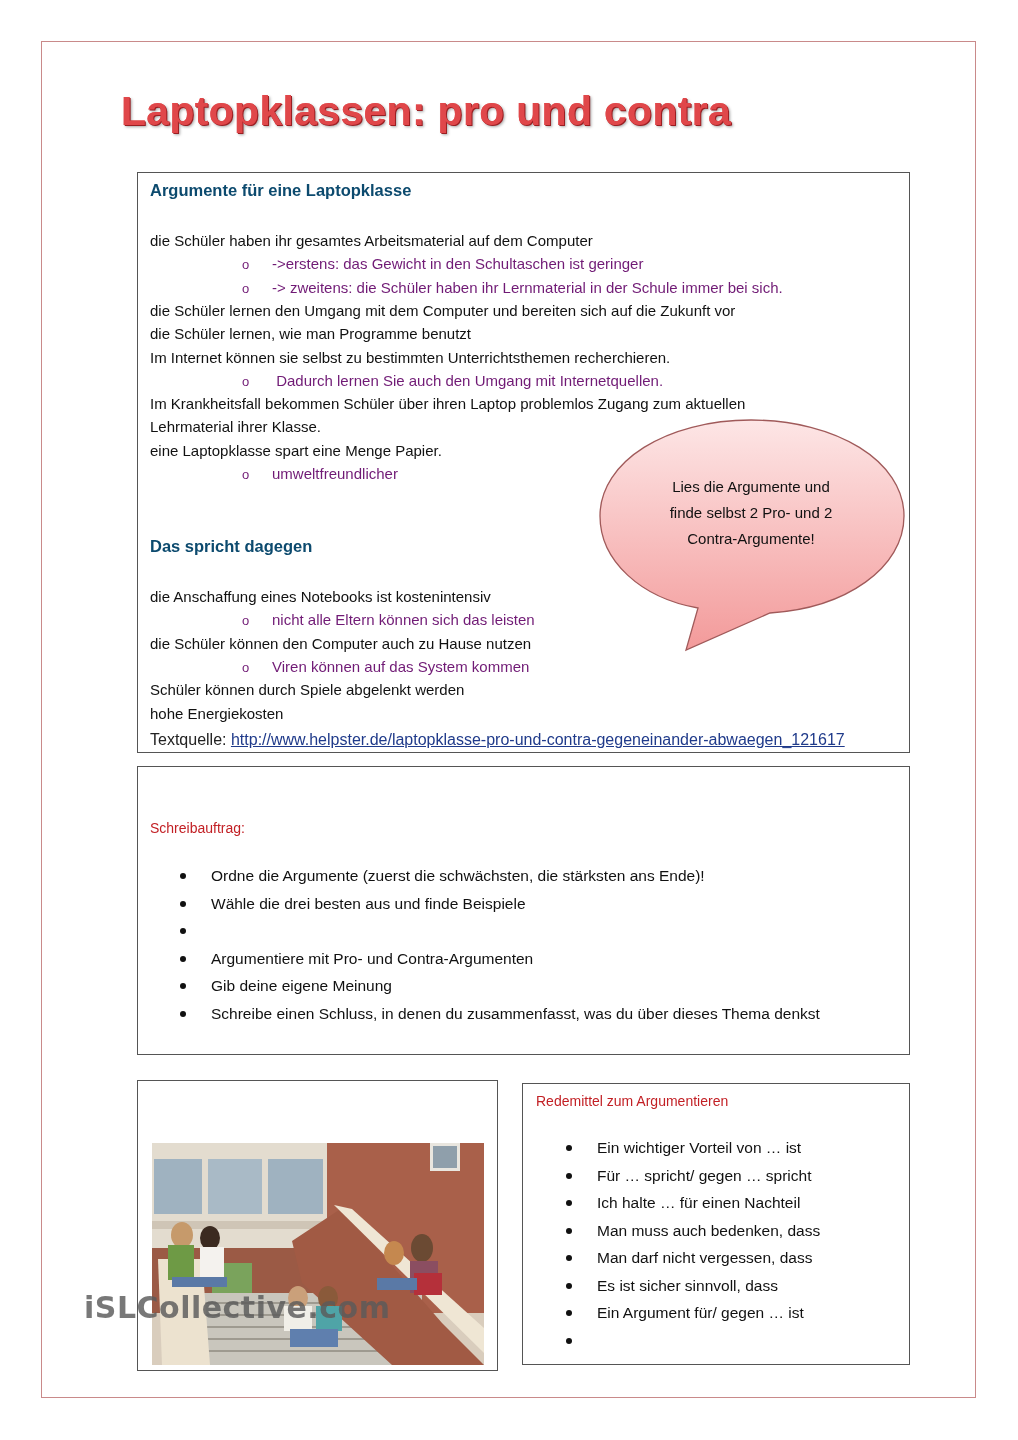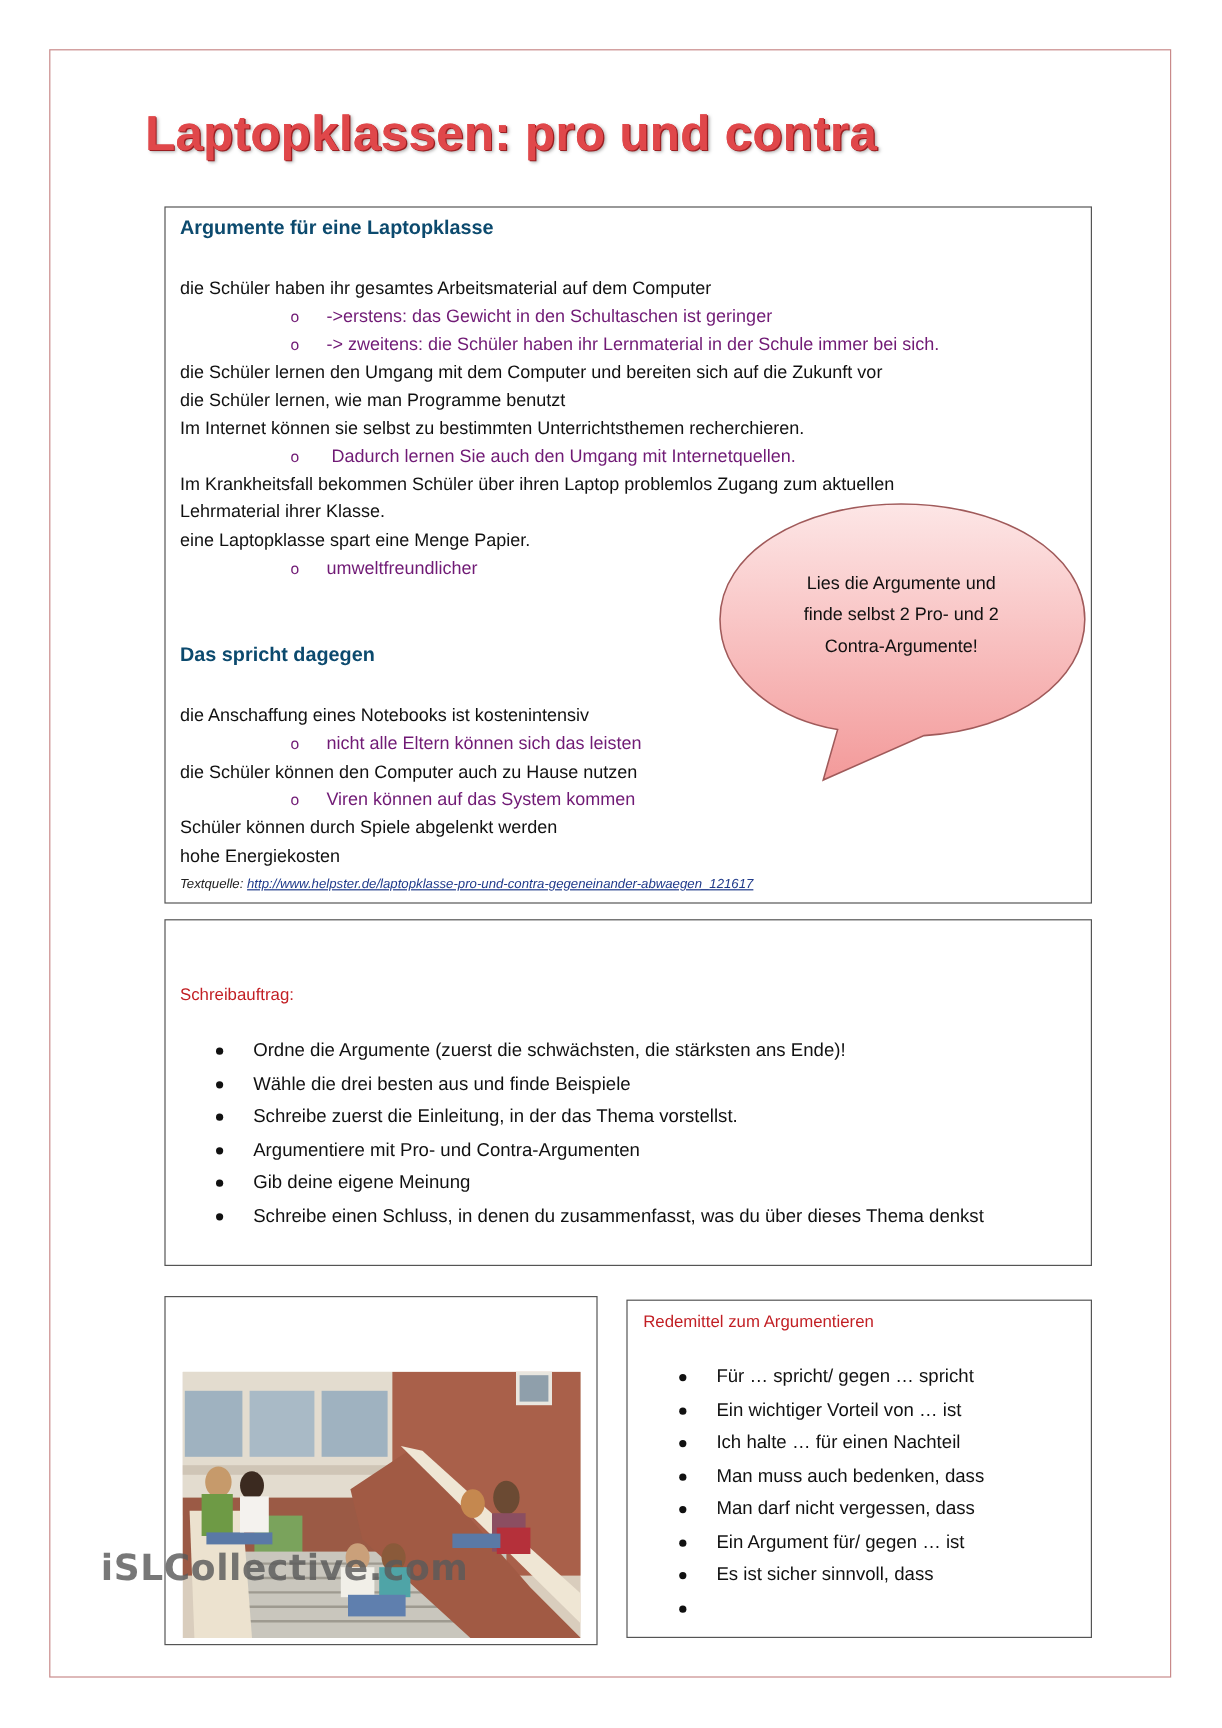--- a/index.html
+++ b/index.html
@@ -15,21 +15,21 @@
   .box { position: absolute; border: 1.5px solid #555; box-sizing: border-box; background: #fff; }
   .box-args { left: 137px; top: 172px; width: 773px; height: 581px; }
   .box-task { left: 137px; top: 766px; width: 773px; height: 289px; }
   .box-photo { left: 137px; top: 1080px; width: 361px; height: 291px; }
   .box-phrases { left: 522px; top: 1083px; width: 388px; height: 282px; }
 
   .h2 { position: absolute; font-weight: bold; font-size: 16.5px; color: #0c4a6e; }
   .line { position: absolute; font-size: 15px; line-height: 23px; white-space: nowrap; color: #111; }
   .sub { position: absolute; font-size: 15px; line-height: 23px; white-space: nowrap; color: #701a75; }
   .sub .o { display: inline-block; width: 30px; font-size: 13px; }
-  .source { position: absolute; font-size: 11px; color: #222; white-space: nowrap; font-style: italic; }
+  .source { position: absolute; font-size: 16px; color: #222; white-space: nowrap; }
   .source a { color: #1f3a8a; text-decoration: underline; }
 
   .bubble { position: absolute; left: 598px; top: 418px; width: 306px; height: 185px; }
   .bubble svg { position: absolute; left: 0; top: 0; }
   .bubble-text { position: absolute; left: 20px; top: 56px; width: 266px; text-align: center;
                  font-size: 15px; line-height: 26px; color: #111; }
 
   .red-h { position: absolute; font-weight: normal; color: #c21f24; font-size: 14px; }
   .bullets { position: absolute; list-style: none; margin: 0; padding: 0; }
   .bullets li { position: relative; font-size: 15.5px; height: 27.5px; line-height: 27.5px; white-space: nowrap; color: #111; }
@@ -103,21 +103,20 @@
   <li>
       <span class="dot"></span>
       <span class="txt" style="left:31px">Ordne die Argumente (zuerst die schwächsten, die stärksten ans Ende)!</span>
     </li>
   <li>
       <span class="dot"></span>
       <span class="txt" style="left:31px">Wähle die drei besten aus und finde Beispiele</span>
     </li>
   <li>
       <span class="dot"></span>
-      <span class="txt" style="left:31px">Schreibe zuerst die Einleitung, in der das Thema vorstellst.</span>
     </li>
   <li>
       <span class="dot"></span>
       <span class="txt" style="left:31px">Argumentiere mit Pro- und Contra-Argumenten</span>
     </li>
   <li>
       <span class="dot"></span>
       <span class="txt" style="left:31px">Gib deine eigene Meinung</span>
     </li>
   <li>
@@ -174,42 +173,42 @@
     <rect x="225" y="135" width="40" height="12" fill="#5a79a6"></rect>
   </svg>
 </div>
 <div class="watermark">iSLCollective.com</div>
 
 <div class="box box-phrases"></div>
 <div class="red-h" style="left:536px; top:1093px;">Redemittel zum Argumentieren</div>
 <ul class="bullets" style="left:566px; top:1134px; width:330px;">
   <li>
       <span class="dot"></span>
+      <span class="txt" style="left:31px">Ein wichtiger Vorteil von … ist</span>
+    </li>
+  <li>
+      <span class="dot"></span>
       <span class="txt" style="left:31px">Für … spricht/ gegen … spricht</span>
     </li>
   <li>
       <span class="dot"></span>
-      <span class="txt" style="left:31px">Ein wichtiger Vorteil von … ist</span>
-    </li>
-  <li>
-      <span class="dot"></span>
       <span class="txt" style="left:31px">Ich halte … für einen Nachteil</span>
     </li>
   <li>
       <span class="dot"></span>
       <span class="txt" style="left:31px">Man muss auch bedenken, dass</span>
     </li>
   <li>
       <span class="dot"></span>
       <span class="txt" style="left:31px">Man darf nicht vergessen, dass</span>
     </li>
   <li>
       <span class="dot"></span>
+      <span class="txt" style="left:31px">Es ist sicher sinnvoll, dass</span>
+    </li>
+  <li>
+      <span class="dot"></span>
       <span class="txt" style="left:31px">Ein Argument für/ gegen … ist</span>
     </li>
   <li>
       <span class="dot"></span>
-      <span class="txt" style="left:31px">Es ist sicher sinnvoll, dass</span>
-    </li>
-  <li>
-      <span class="dot"></span>
     </li>
 </ul>
 
 </body></html>

